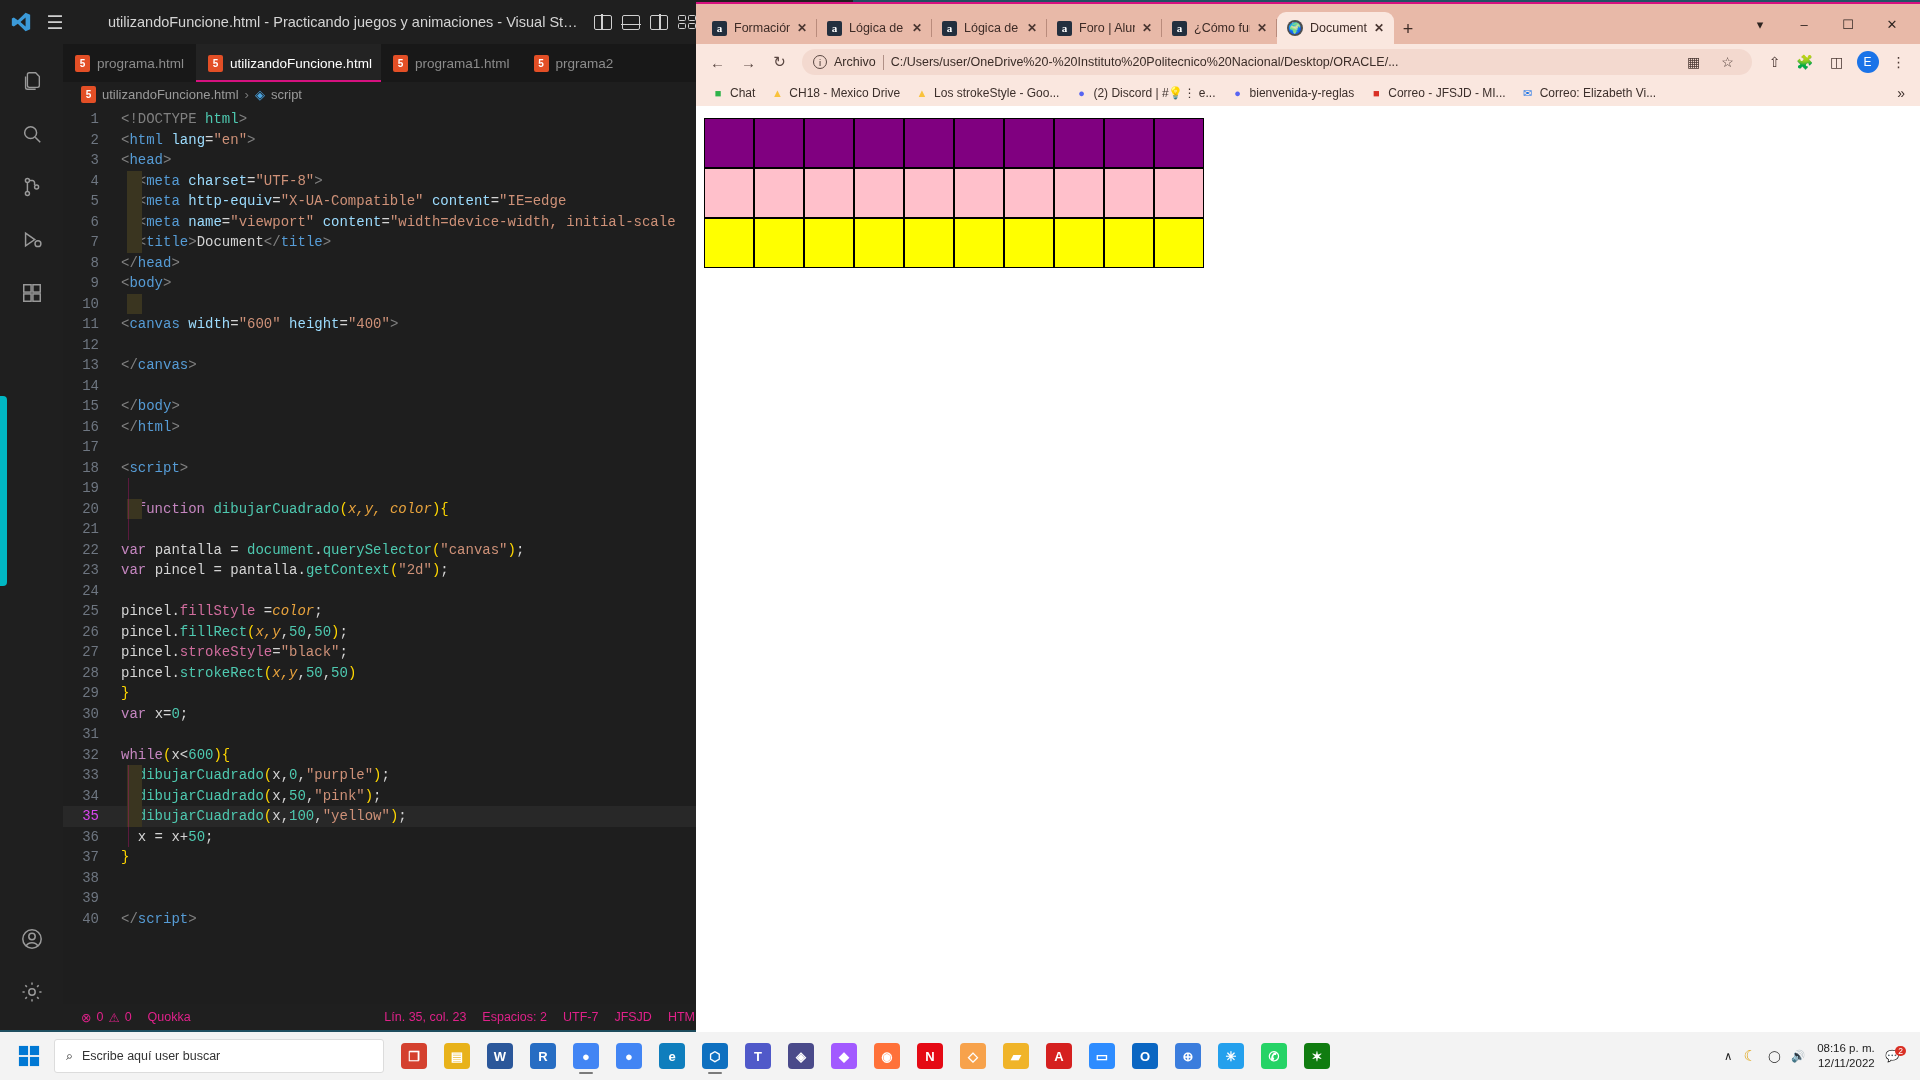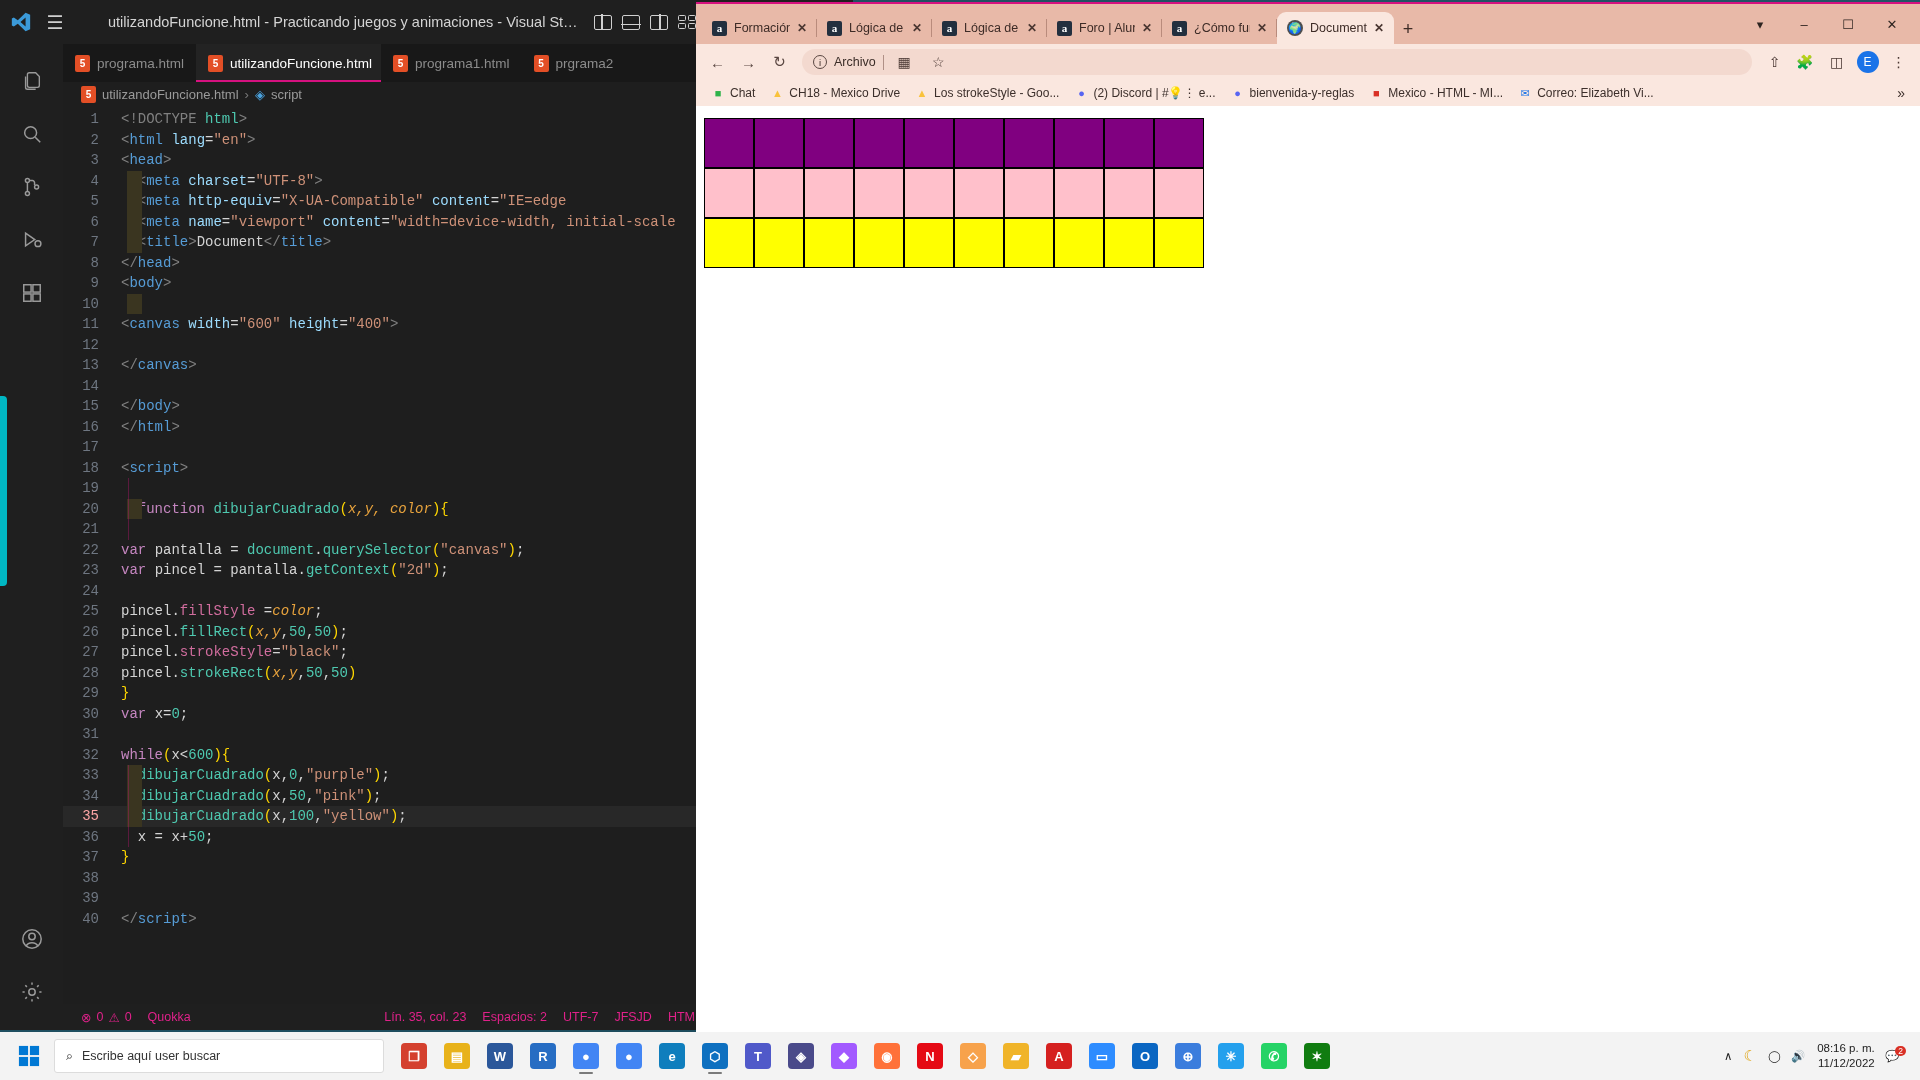--- a/index.html
+++ b/index.html
@@ -64,21 +64,21 @@
      font-size:13px; color:#9b9b9b; flex:0 0 25px;}
   .vs-breadcrumb .sep { color:#777; }
   .vs-breadcrumb .cube { color:#4aa3e0; font-size:13px; }
 
   .vs-code-area { flex:1; position:relative; overflow:hidden; background:#1e1e1e; }
   .code { font-family:"Liberation Mono","DejaVu Sans Mono",monospace; font-size:14px; line-height:20.5px;
      padding-top:2px; white-space:pre; }
   .cl { display:flex; height:20.5px; position:relative; }
   .cl.hl { background:#282828; }
   .cl .ln { width:58px; text-align:right; padding-right:22px; color:#6e7681; flex:0 0 58px; user-select:none;}
-  .cl.hl .ln { color:#fca5a5; }
+  .cl.hl .ln { color:#d946ef; }
   .cl .src { flex:1; position:relative; }
   .guide { position:absolute; left:0; top:0; bottom:0; width:1px; background:#d6117f55; }
   .foldbg { position:absolute; left:6px; top:0; bottom:0; width:15px; background:#3a3520; }
 
   .t-tag{color:#569cd6}.t-punc{color:#808080}.t-attr{color:#9cdcfe}.t-str{color:#ce9178}
   .t-kw{color:#c586c0}.t-param{color:#e8a33d;font-style:italic}.t-brace{color:#ffd700}
   .t-prop{color:#4ec9b0}.t-plain{color:#d4d4d4}
   .t-mag{color:#d16d9e}
 
   .minimap { position:absolute; right:14px; top:4px; width:72px; height:78px; opacity:.85; }
@@ -372,20 +372,21 @@
     </div>
 
     <div class="ch-toolbar">
       <div class="ch-navbtn">←</div>
       <div class="ch-navbtn">→</div>
       <div class="ch-navbtn">↻</div>
       <div class="ch-omnibox">
         <span class="info">i</span>
         <span class="scheme">Archivo</span>
         <span class="divider"></span>
+        <span class="url">C:/Users/user/OneDrive%20-%20Instituto%20Politecnico%20Nacional/Desktop/ORACLE/...</span>
         <span class="ch-toolicon">▦</span>
         <span class="ch-toolicon">☆</span>
       </div>
       <div class="ch-toolicon">⇧</div>
       <div class="ch-toolicon">🧩</div>
       <div class="ch-toolicon">◫</div>
       <div class="ch-toolicon">
         <span class="ch-avatar">E</span>
       </div>
       <div class="ch-toolicon">⋮</div>
@@ -407,21 +408,21 @@
         <div class="bm">
           <span class="ico" style="color: rgb(88, 101, 242);">●</span>
           <span>(2) Discord | #💡⋮ e...</span>
         </div>
         <div class="bm">
           <span class="ico" style="color: rgb(88, 101, 242);">●</span>
           <span>bienvenida-y-reglas</span>
         </div>
         <div class="bm">
           <span class="ico" style="color: rgb(217, 48, 37);">■</span>
-          <span>Mexico - HTML - MI...</span>
+          <span>Correo - JFSJD - MI...</span>
         </div>
         <div class="bm">
           <span class="ico" style="color: rgb(26, 115, 232);">✉</span>
           <span>Correo: Elizabeth Vi...</span>
         </div>
         <div class="bm-overflow">»</div>
     </div>
 
     <div class="ch-page">
       <div class="canvas-grid" id="canvas-grid">
@@ -546,20 +547,20 @@
           <span class="sq" style="background: rgb(16, 124, 16);">✶</span>
         </div>
       </div>
     <div class="tb-right">
       <span>∧</span>
       <span style="font-size:15px;color:#e0a820">☾</span>
       <span>◯</span>
       <span>🔊</span>
       <div class="tb-clock">
         <div>08:16 p. m.</div>
-        <div>11/12/2022</div>
+        <div>12/11/2022</div>
       </div>
       <span style="position:relative">💬
         <span style="position:absolute;right:-6px;top:-3px;background:#d93025;color:#fff;border-radius:7px;font-size:8.5px;padding:0 3px">2</span>
       </span>
     </div>
   </div>
 </div>
 
 </body></html>

